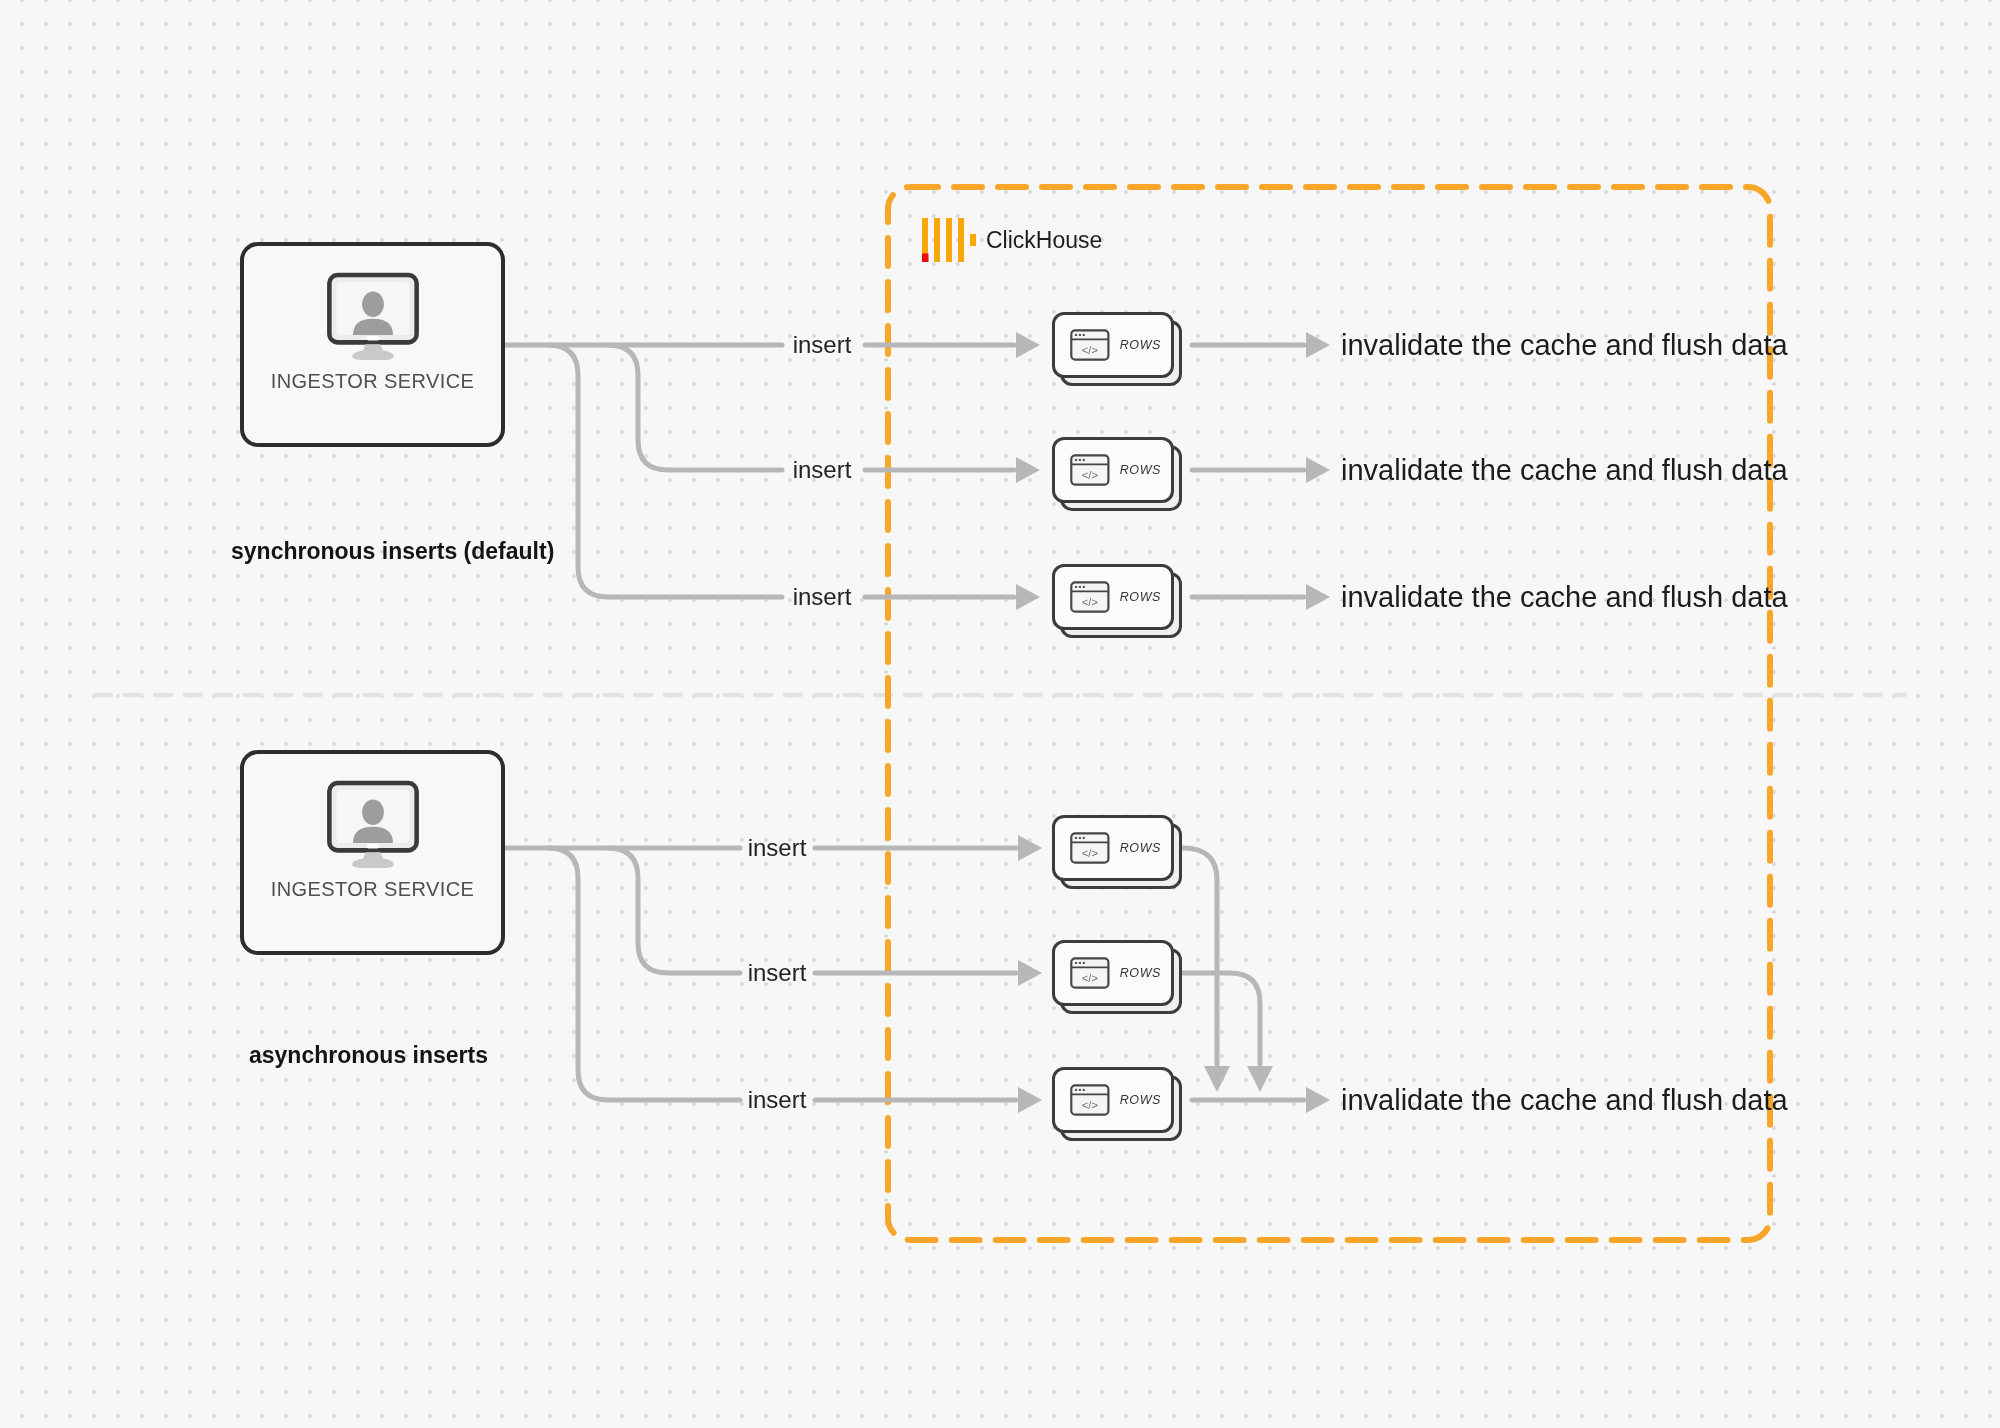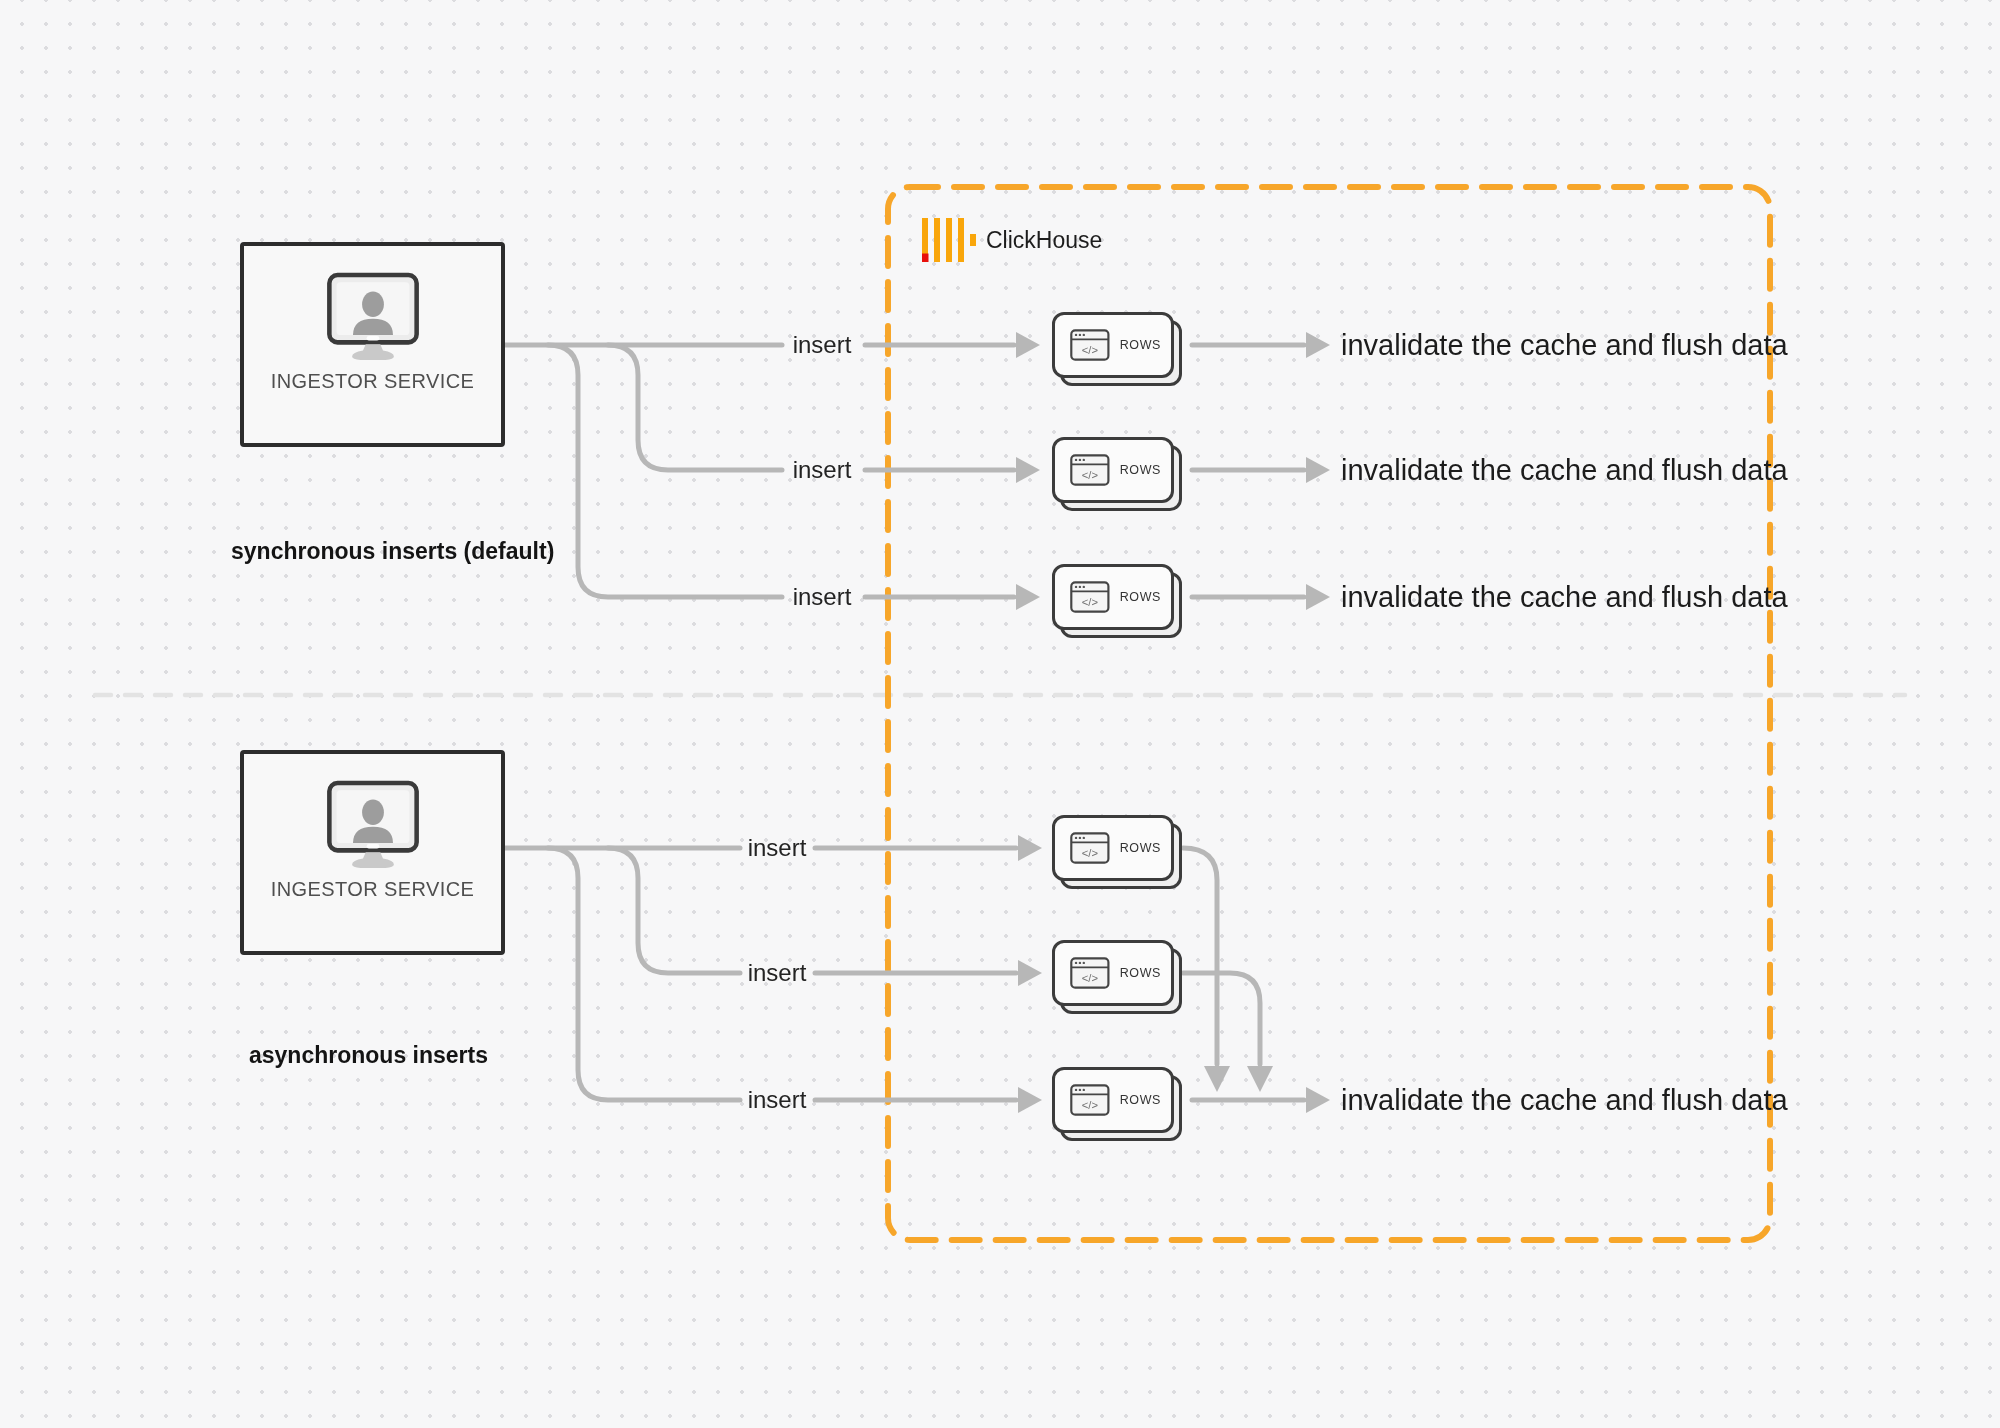--- a/index.html
+++ b/index.html
@@ -9,21 +9,21 @@
     background-color:#f7f7f8;
     background-image:radial-gradient(circle,#dcdcdf 1.6px,transparent 1.9px);
     background-size:24px 24px;background-position:10px 12px;
   }
   svg.layer{position:absolute;left:0;top:0;}
   .wire{stroke:#b7b7b7;stroke-width:5;fill:none;stroke-linecap:round;}
   .head{fill:#b7b7b7;stroke:none;}
 
   .ingestor-box{
     position:absolute;width:265px;height:205px;box-sizing:border-box;
-    background:#f8f8f8;border:4px solid #2d2d2d;border-radius:4px;
+    background:#f8f8f8;border:4px solid #2d2d2d;border-radius:18px;
     display:flex;flex-direction:column;align-items:center;justify-content:flex-start;
     padding-top:26px;
   }
   .ingestor-label{
     margin-top:10px;font-size:20px;color:#4f4f4f;letter-spacing:.4px;white-space:nowrap;
   }
 
   .caption{
     position:absolute;transform:translateY(-50%);
     font-size:23px;font-weight:bold;color:#141414;white-space:nowrap;margin-top:19px;
@@ -41,21 +41,21 @@
   .rows-card-back{
     position:absolute;width:122px;height:66px;box-sizing:border-box;
     background:#efefef;border:3px solid #3c3c3c;border-radius:12px;
   }
   .rows-card{
     position:absolute;width:122px;height:66px;box-sizing:border-box;
     background:#fbfbfb;border:3px solid #3c3c3c;border-radius:12px;
     display:flex;align-items:center;gap:10px;padding:0 10px 0 15px;
   }
   .rows-text{
-    font-size:12.5px;color:#333;letter-spacing:.6px;white-space:nowrap;
+    font-size:12.5px;font-style:italic;color:#333;letter-spacing:.6px;white-space:nowrap;
   }
 
   .ch-header{
     position:absolute;display:flex;align-items:center;gap:8px;
   }
   .ch-title{font-size:23px;font-weight:500;color:#1d1d1d;}
 </style>
 </head>
 <body>
 

